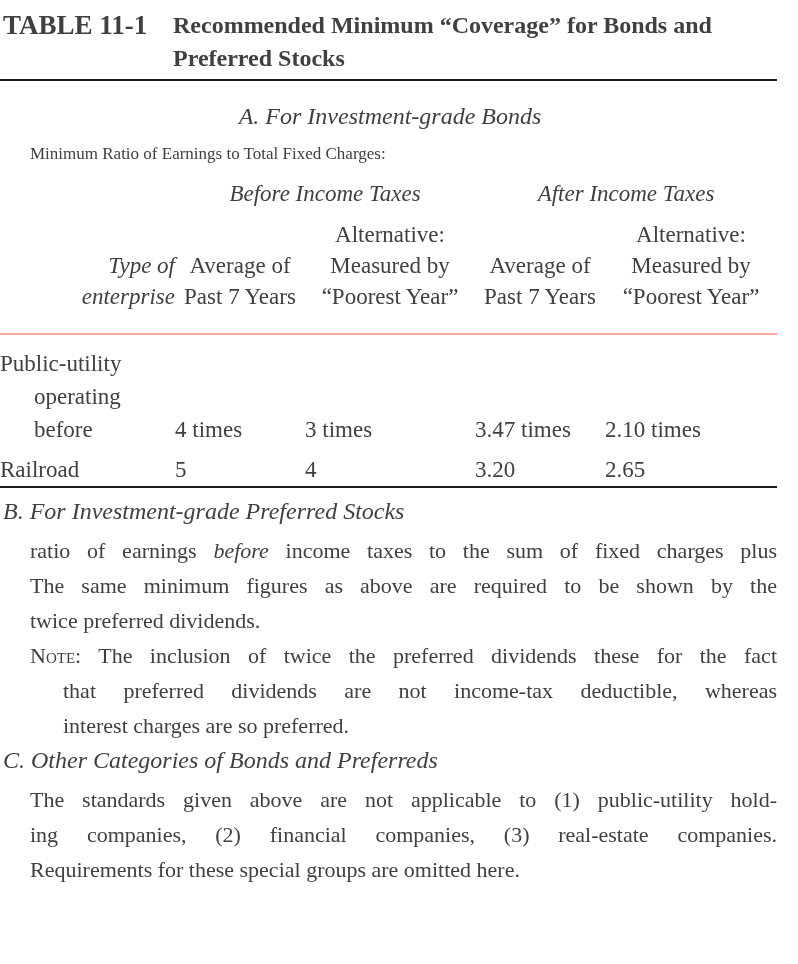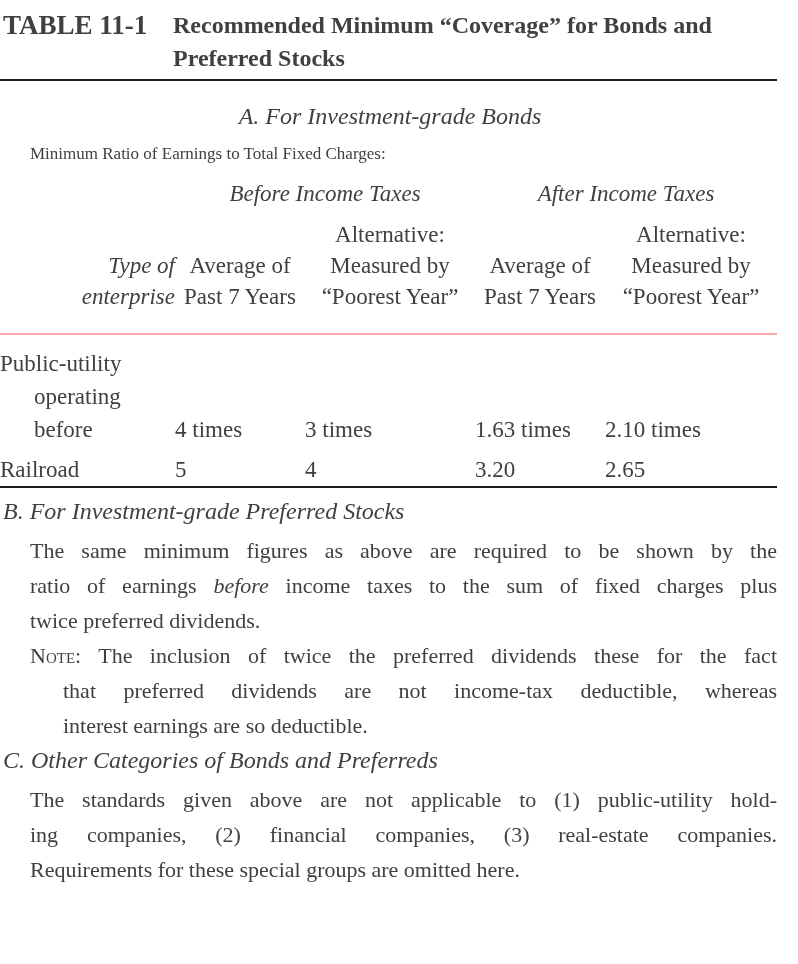--- a/index.html
+++ b/index.html
@@ -156,45 +156,45 @@
       </thead>
       <tbody>
         <tr class="body-first">
           <td class="rowlabel">
             <div>Public-utility</div>
             <div class="indent2">operating</div>
             <div class="indent2">before</div>
           </td>
           <td class="v1">4 times</td>
           <td class="v2">3 times</td>
-          <td class="v3">1.63 times</td>
+          <td class="v3">3.47 times</td>
           <td class="v4">2.10 times</td>
         </tr>
         <tr class="body-row">
           <td class="rowlabel">Railroad</td>
           <td class="v1">5</td>
           <td class="v2">4</td>
           <td class="v3">3.20</td>
           <td class="v4">2.65</td>
         </tr>
       </tbody>
     </table>
 
     <div class="sec-heading sec-b">B. For Investment-grade Preferred Stocks</div>
 
     <div class="para para-b">
+      <div class="jline"><span>ratio of earnings</span> <span class="ital">before</span> <span>income taxes to the sum of fixed charges plus</span></div>
       <div class="jline">The same minimum figures as above are required to be shown by the</div>
-      <div class="jline"><span>ratio of earnings</span> <span class="ital">before</span> <span>income taxes to the sum of fixed charges plus</span></div>
       <div>twice preferred dividends.</div>
     </div>
 
     <div class="note">
       <div class="nl1"><span class="note-label">Note:</span> <span>The inclusion of twice the preferred dividends these for the fact</span></div>
       <div class="nl2">that preferred dividends are not income-tax deductible, whereas</div>
-      <div>interest earnings are so deductible.</div>
+      <div>interest charges are so preferred.</div>
     </div>
 
     <div class="sec-heading sec-c">C. Other Categories of Bonds and Preferreds</div>
 
     <div class="para para-c">
       <div class="jline">The standards given above are not applicable to (1) public-utility hold-</div>
       <div class="jline">ing companies, (2) financial companies, (3) real-estate companies.</div>
       <div>Requirements for these special groups are omitted here.</div>
     </div>
 

